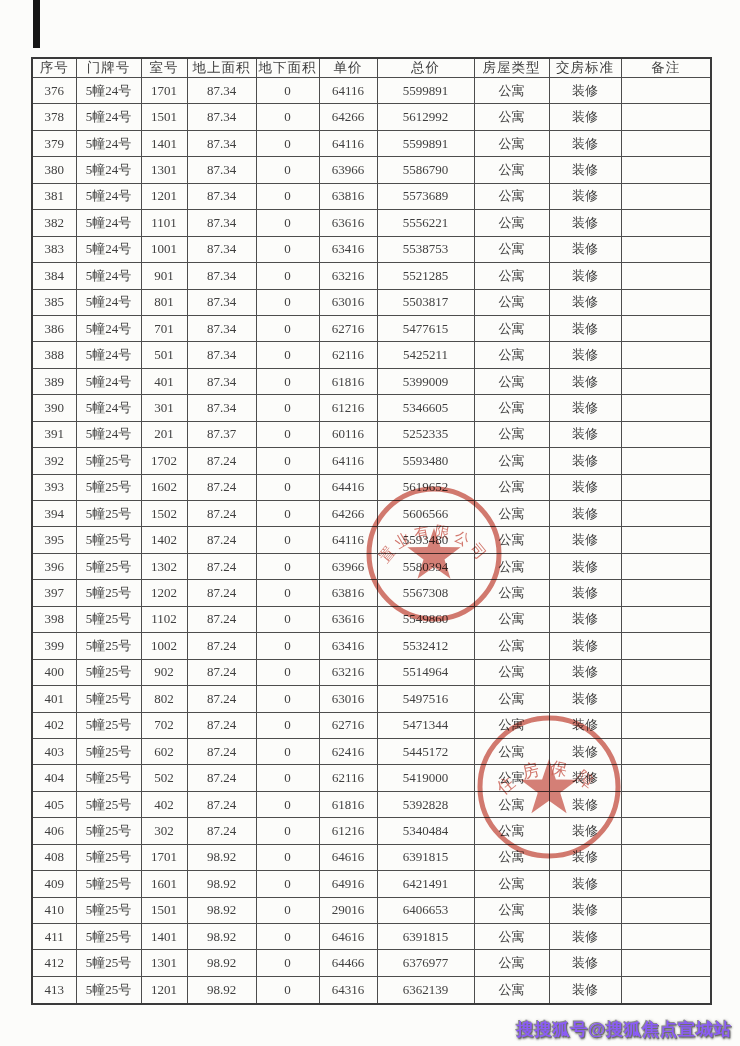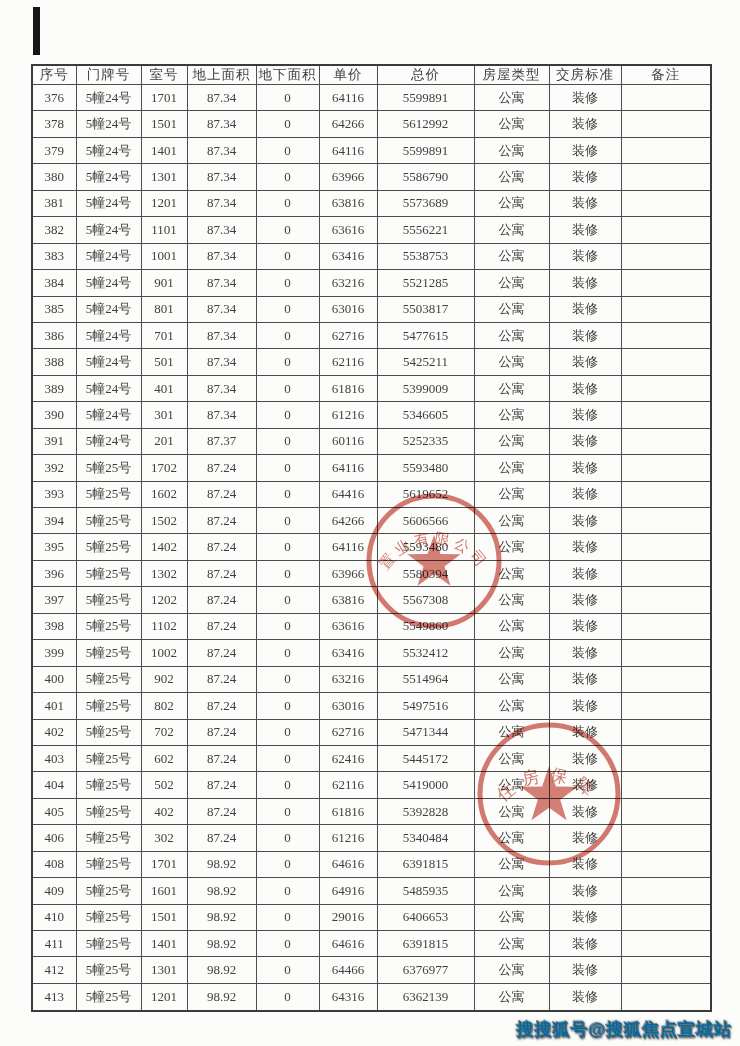--- a/index.html
+++ b/index.html
@@ -1,21 +1,21 @@
 <!DOCTYPE html>
 <html><head>
 <meta charset="utf-8">
 <style>
   html,body{margin:0;padding:0;}
   body{
     width:740px;height:1046px;position:relative;overflow:hidden;
     background:#fcfcfa;
     font-family:"Liberation Serif","DejaVu Serif",serif;
   }
-  .page{position:absolute;inset:0;margin-top:7px;}
+  .page{position:absolute;inset:0;}
   .corner-mark{
     position:absolute;left:33px;top:0;width:7px;height:48px;background:#161616;
   }
   table.price-table{
     position:absolute;left:31px;top:57px;width:679px;height:948px;
     border-collapse:collapse;table-layout:fixed;
     background:transparent;
   }
   table.price-table th,table.price-table td{
     border:1px solid #4d4d4d;
@@ -33,21 +33,21 @@
     position:absolute;pointer-events:none;z-index:5;
     mix-blend-mode:multiply;opacity:.8;
     filter:blur(.3px);
   }
   .stamp1{left:364px;top:484px;width:140px;height:140px;}
   .stamp2{left:474px;top:710px;width:150px;height:150px;}
   .watermark{
     position:absolute;right:8px;bottom:5px;z-index:9;
     font-family:"Liberation Sans","DejaVu Sans",sans-serif;
     font-weight:bold;font-size:17px;letter-spacing:1px;
-    color:#0369a1;
+    color:#8b5cf6;
     text-shadow:1px 1px 0 #6e6e6e,-1px -1px 0 #8a8a8a,0 0 3px rgba(70,70,70,.85),1px 2px 2px rgba(60,60,60,.6);
   }
 </style>
 </head>
 <body>
 
 <div class="page">
 
   <div class="corner-mark"></div>
 
@@ -439,21 +439,21 @@
           <td>装修</td>
           <td></td>
         </tr>
         <tr>
           <td>409</td>
           <td>5幢25号</td>
           <td>1601</td>
           <td>98.92</td>
           <td>0</td>
           <td>64916</td>
-          <td>5485935</td>
+          <td>6421491</td>
           <td>公寓</td>
           <td>装修</td>
           <td></td>
         </tr>
         <tr>
           <td>410</td>
           <td>5幢25号</td>
           <td>1501</td>
           <td>98.92</td>
           <td>0</td>

